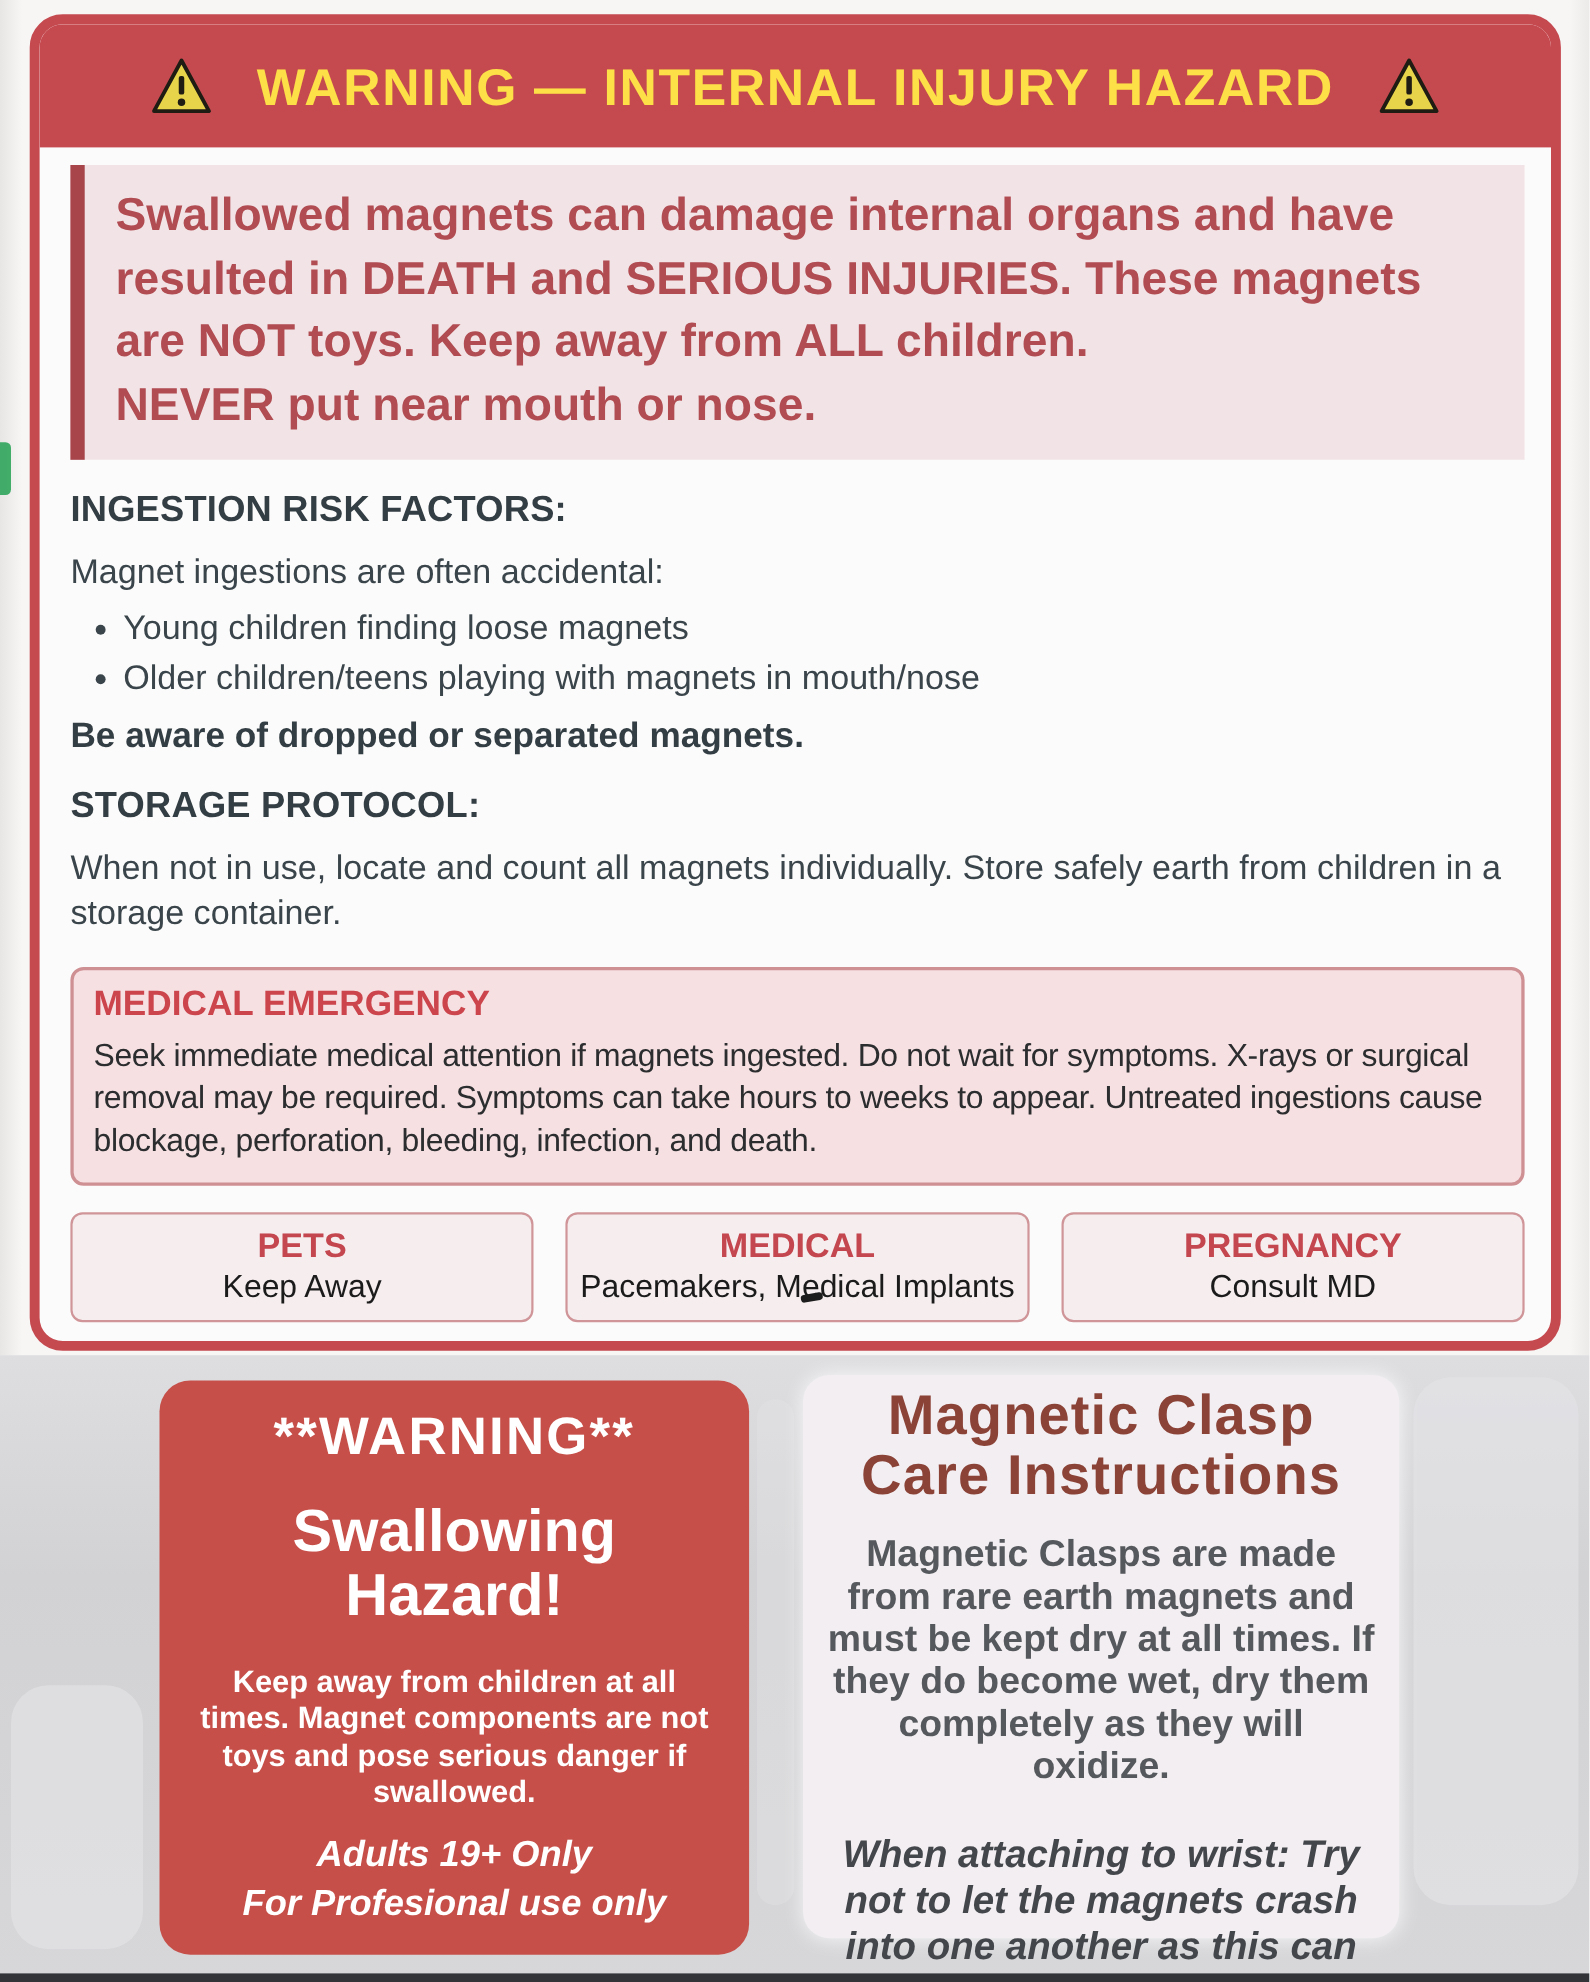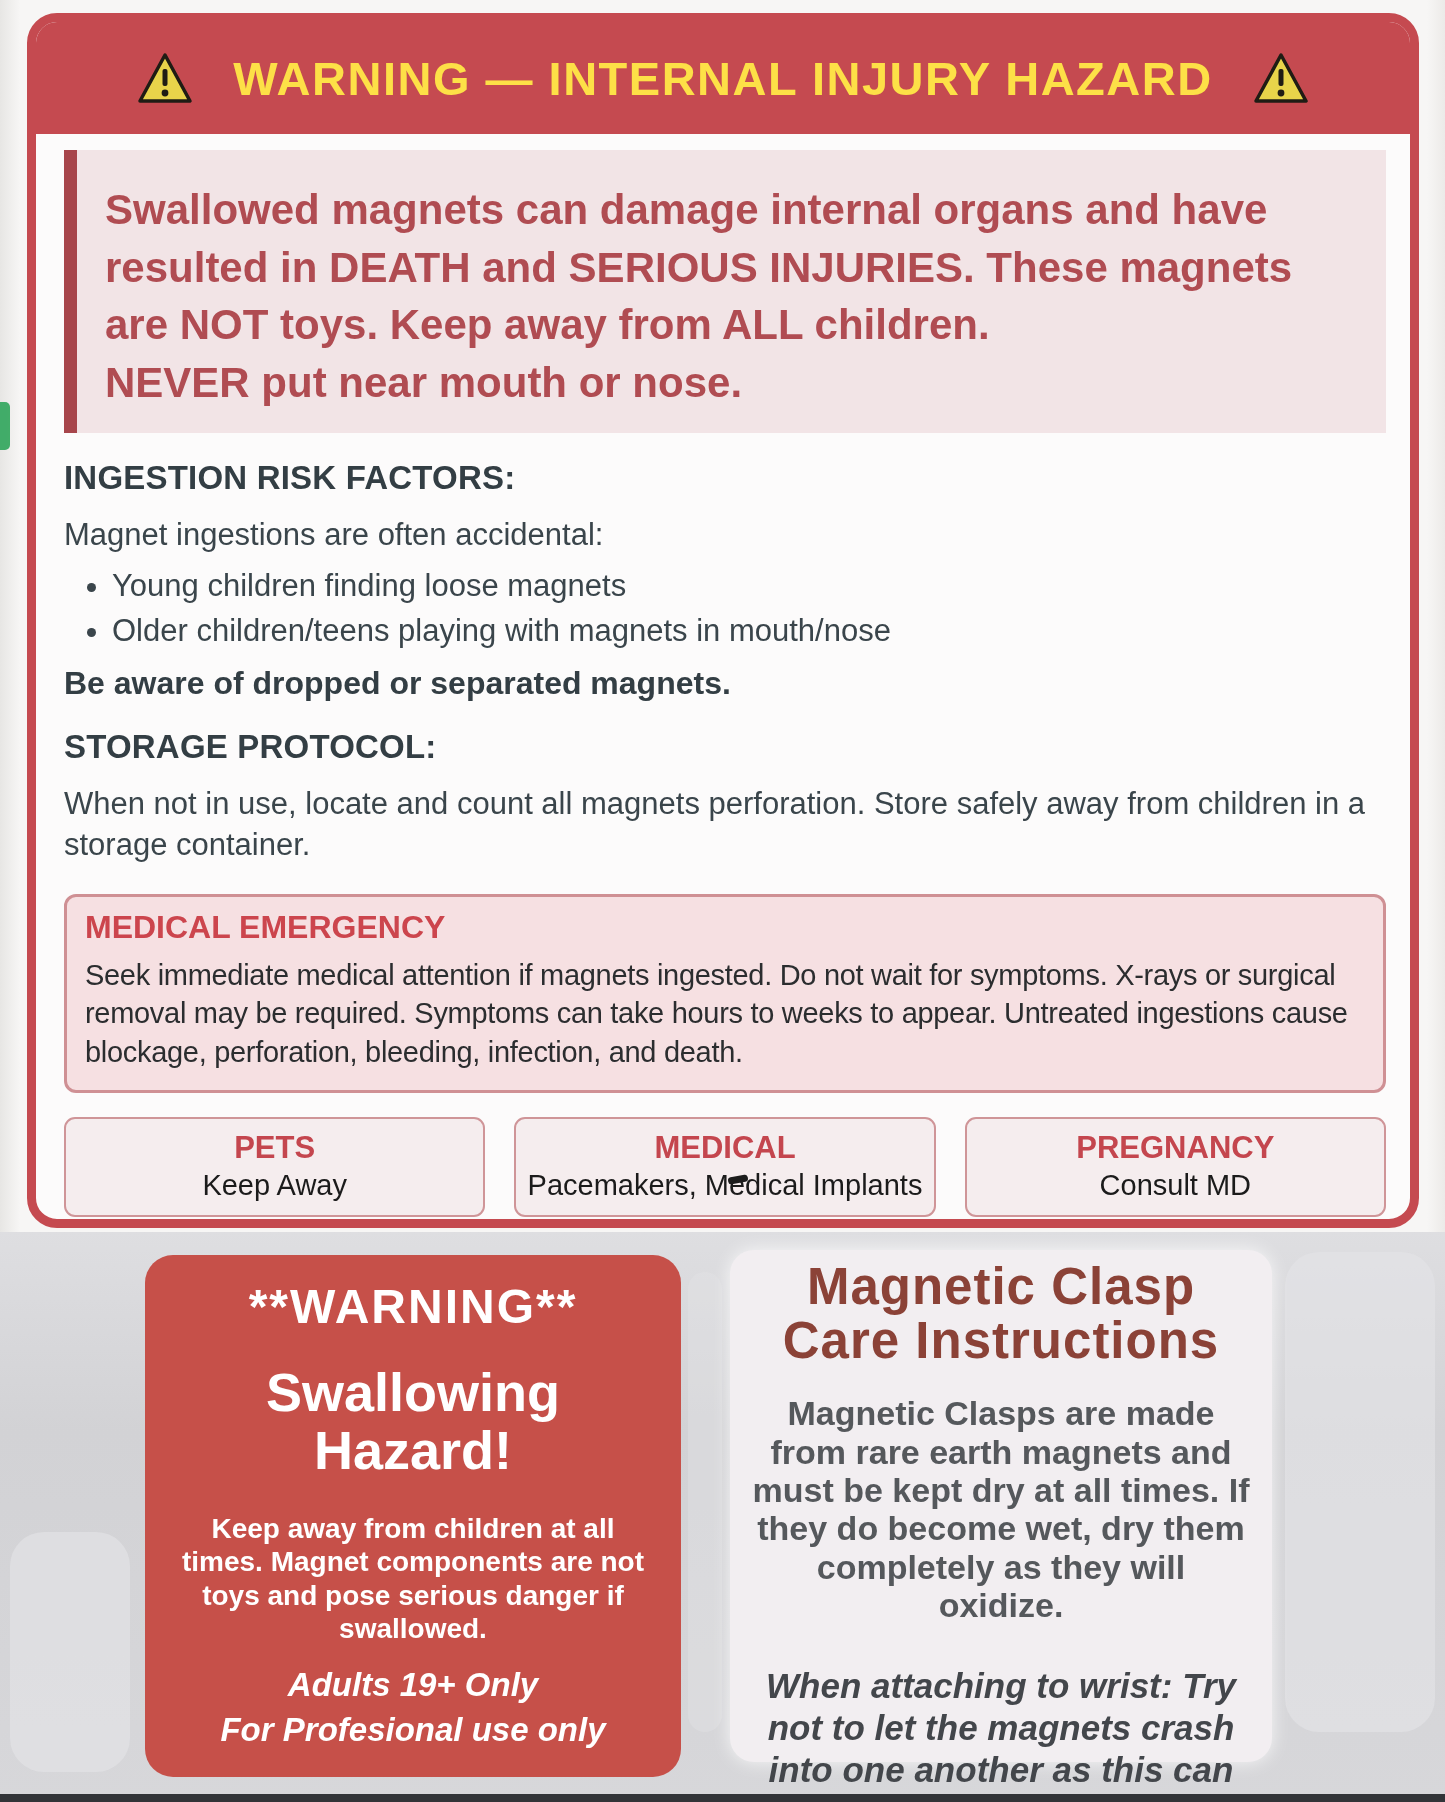--- a/index.html
+++ b/index.html
@@ -27,21 +27,21 @@
     justify-content:center; gap:40px;
   }
   .header-title { color:#fde047; font-weight:bold; font-size:47px;
     letter-spacing:1.5px; white-space:nowrap; }
   .tri-icon svg { display:block; }
 
   .card-body { padding:14px 24px 0 28px; }
 
   .hazard-box {
     background:#f2e4e6; border-left:13px solid #a7454b;
-    padding:31px 42px 22px 28px; margin-top:2px;
+    padding:16px 42px 22px 28px; margin-top:2px;
   }
   .hazard-text { color:#b04c52; font-weight:bold; font-size:42px;
     line-height:1.37; margin:0; }
 
   .section-heading { color:#333e44; font-size:33px; font-weight:bold;
     margin:26px 0 0; letter-spacing:.2px; }
   .body-text { color:#3a454b; font-size:31px; margin:18px 0 0; line-height:1.32; }
   .bullet-list { margin:12px 0 0; padding-left:48px; color:#3a454b;
     font-size:31px; }
   .bullet-list li { margin-top:9px; }
@@ -138,21 +138,21 @@
 
     <div class="section-heading">INGESTION RISK FACTORS:</div>
     <p class="body-text">Magnet ingestions are often accidental:</p>
     <ul class="bullet-list">
       <li>Young children finding loose magnets</li>
       <li>Older children/teens playing with magnets in mouth/nose</li>
     </ul>
     <p class="bold-note">Be aware of dropped or separated magnets.</p>
 
     <div class="section-heading">STORAGE PROTOCOL:</div>
-    <p class="body-text">When not in use, locate and count all magnets perforation. Store safely away from children in a storage container.</p>
+    <p class="body-text">When not in use, locate and count all magnets individually. Store safely earth from children in a storage container.</p>
 
     <div class="emergency-box">
       <p class="emergency-title">MEDICAL EMERGENCY</p>
       <p class="emergency-body">Seek immediate medical attention if magnets ingested. Do not wait for symptoms. X-rays or surgical removal may be required. Symptoms can take hours to weeks to appear. Untreated ingestions cause blockage, perforation, bleeding, infection, and death.</p>
     </div>
 
     <div class="info-row">
       <div class="info-box">
         <div class="info-title">PETS</div>
         <div class="info-sub">Keep Away</div>

